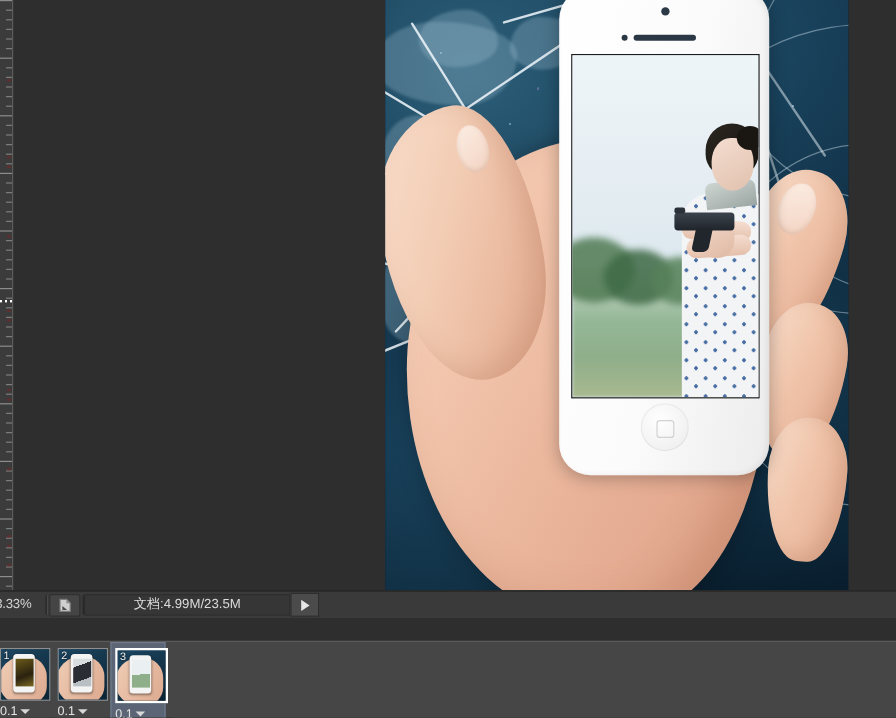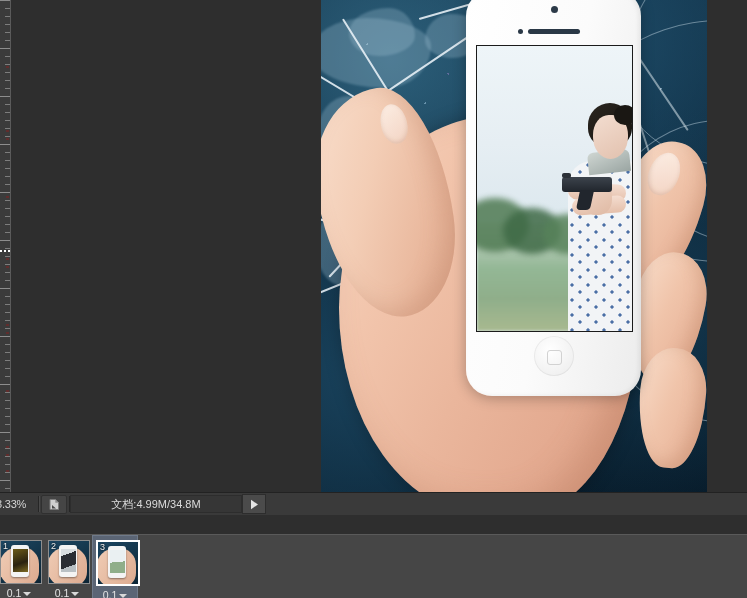--- a/index.html
+++ b/index.html
@@ -185,21 +185,21 @@
   .frame-num{position:absolute;left:1px;top:0;font-size:9px;color:#f0f0f0;
              line-height:10px;padding:0 1px;z-index:3;text-shadow:0 0 2px #000;}
   .ft-bg{position:absolute;inset:0;
          background:linear-gradient(150deg,#1d4763,#123145 60%,#0c2434);}
   .ft-hand{position:absolute;left:-2px;bottom:-4px;width:40px;height:40px;
            border-radius:50% 42% 38% 48%;
            background:linear-gradient(120deg,#f0cdb6,#dca98e);}
   .ft-phone{position:absolute;left:10px;top:4px;width:18px;height:32px;border-radius:3px;
             background:#f4f4f4;box-shadow:0 1px 2px rgba(0,0,0,.4);}
   .ft-scr{position:absolute;left:1.5px;top:4px;width:15px;height:23px;}
-  .frame-delay{text-align:center;font-size:10.5px;color:#e3e3e3;margin-top:3px;
+  .frame-delay{text-align:left;font-size:10.5px;color:#e3e3e3;margin-top:3px;
                line-height:12px;white-space:nowrap;}
   .caret{display:inline-block;width:0;height:0;vertical-align:middle;
          margin-left:2px;border-left:4px solid transparent;border-right:4px solid transparent;
          border-top:4px solid #d8d8d8;}
   .tl-rest{position:absolute;left:144px;top:0;right:0;height:64px;background:#464646;}
 </style>
 </head>
 <body>
 
 <div id="app">
@@ -388,21 +388,21 @@
     <div class="sb-zoom">3.33%</div>
     <div class="sb-sep"></div>
     <div class="sb-iconbtn">
       <svg width="13" height="13" viewBox="0 0 13 13">
         <path d="M2 1.5h5.5L10.5 4.5V11.5H2z" fill="#cfcfcf" stroke="#7c7c7c" stroke-width="1"></path>
         <path d="M7.3 1.6v3.1h3.1z" fill="#8c8c8c"></path>
         <path d="M4 7l4 3.4H4z" fill="#4a4a4a"></path>
       </svg>
     </div>
     <div class="sb-sep"></div>
-    <div class="sb-info">文档:4.99M/34.8M</div>
+    <div class="sb-info">文档:4.99M/23.5M</div>
     <div class="sb-play">
       <svg width="9" height="11" viewBox="0 0 9 11">
           <path d="M1 0.8 L8 5.5 L1 10.2 Z" fill="#e6e6e6"></path>
         </svg>
     </div>
     <div class="sb-rest"></div>
   </div>
 
 
   <div class="timeline">

